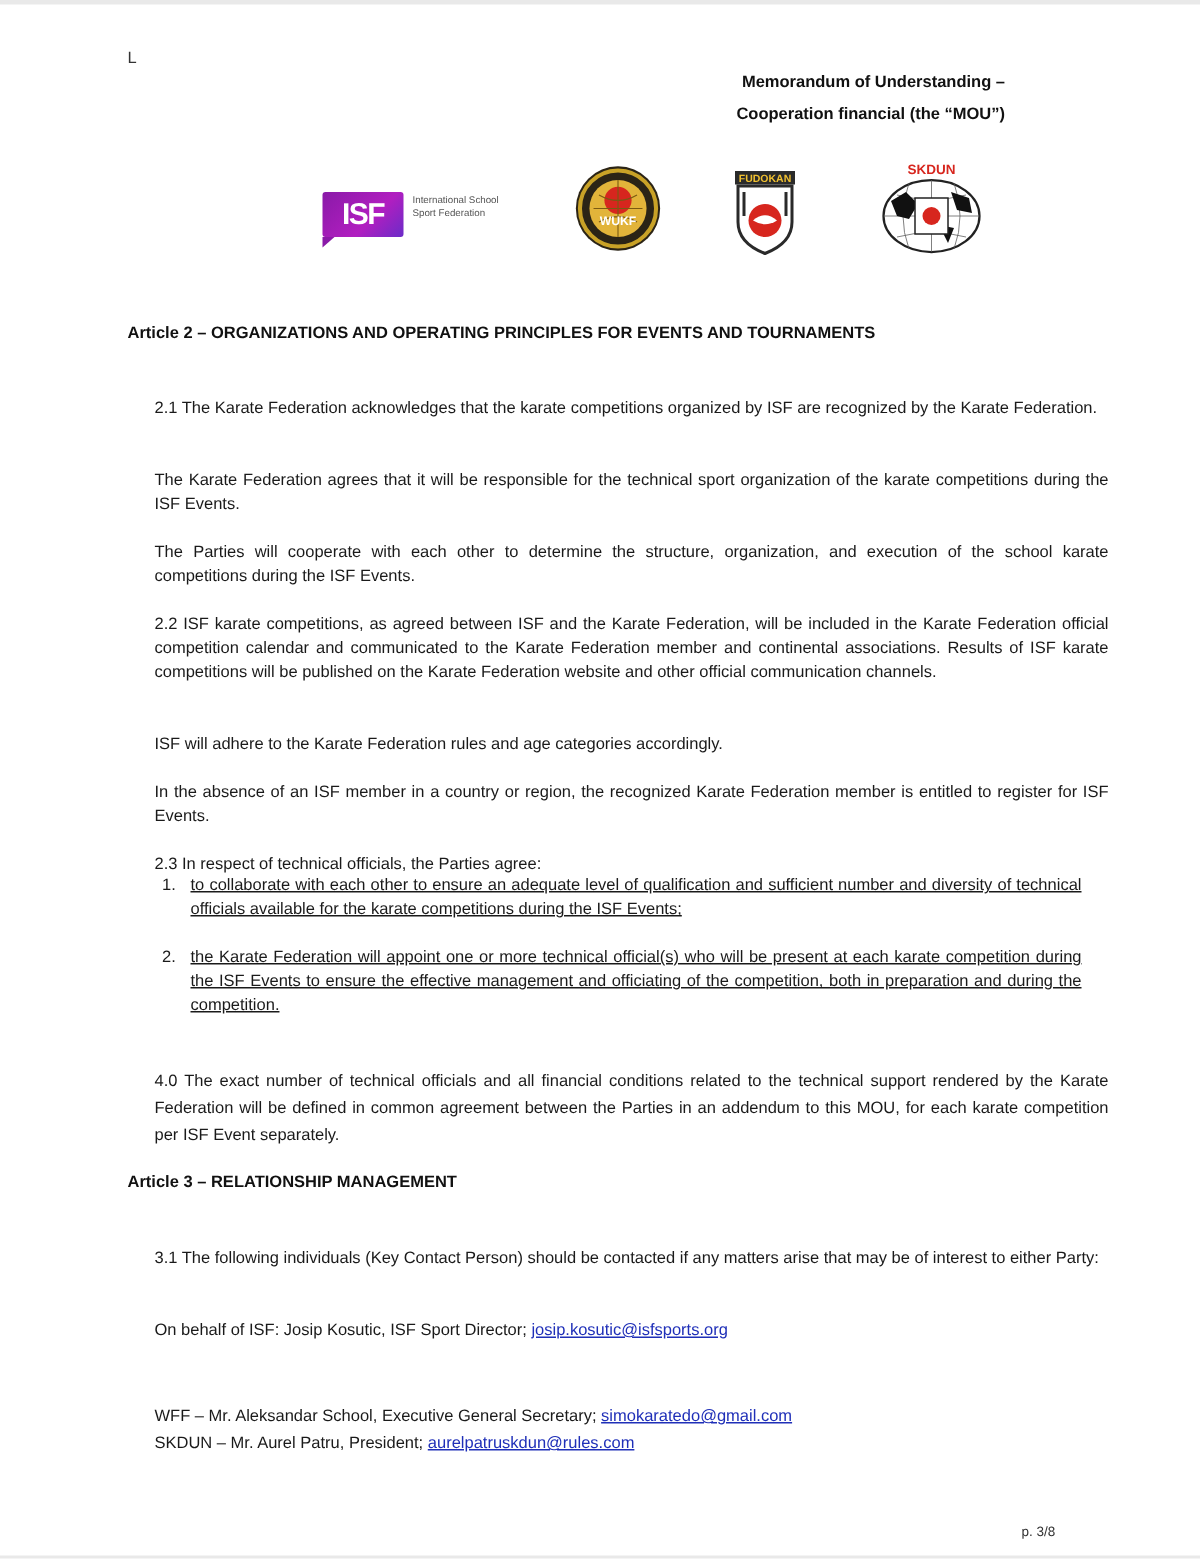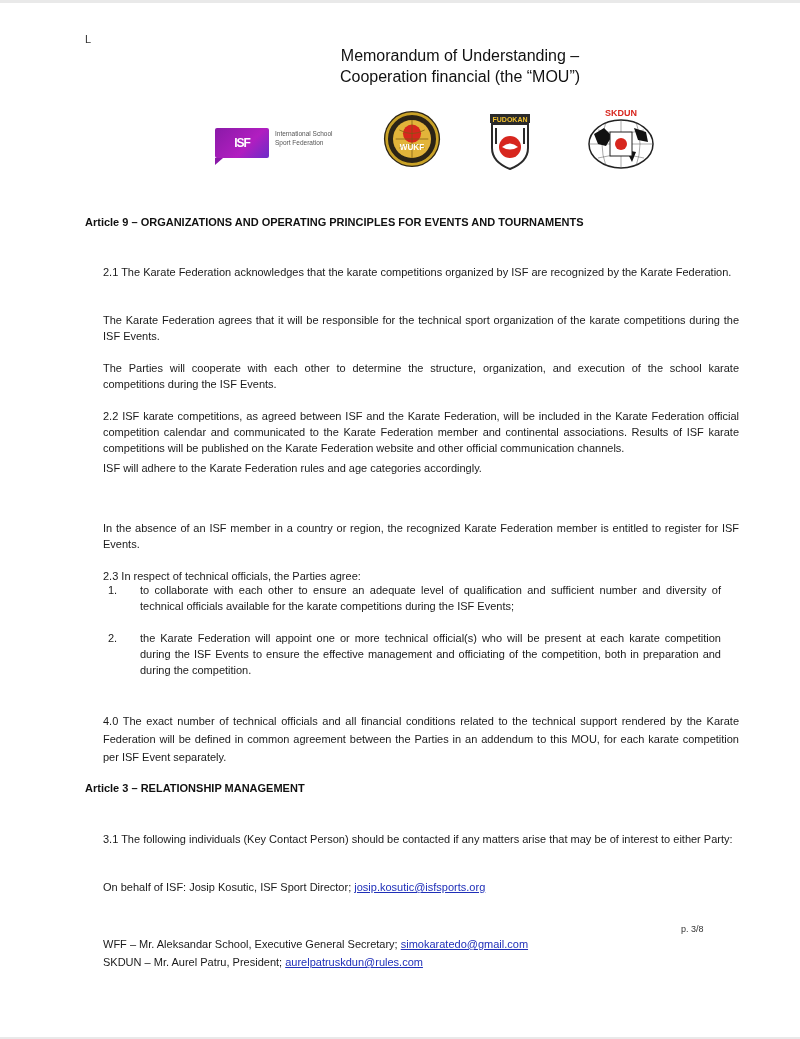--- a/index.html
+++ b/index.html
@@ -6,49 +6,49 @@
   body {
     width: 800px; height: 1039px; background: #ffffff;
     font-family: "Liberation Sans", "DejaVu Sans", sans-serif;
     color: #1a1a1a; position: relative; overflow: hidden;
   }
   .topbar { position: absolute; top: 0; left: 0; width: 800px; height: 3px; background: #e9e9e9; }
   .bottombar { position: absolute; bottom: 0; left: 0; width: 800px; height: 2px; background: #e9e9e9; }
   .corner-mark { position: absolute; left: 85px; top: 33px; font-size: 11px; color: #333; }
   .title {
     position: absolute; left: 250px; width: 420px; top: 45px;
-    text-align: center; font-weight: normal; font-size: 16px; line-height: 21px; color: #111;
+    text-align: right; font-weight: bold; font-size: 11px; line-height: 21px; color: #111;
   }
   .logos { position: absolute; top: 108px; left: 210px; width: 460px; height: 70px; }
   .logo { position: absolute; }
   .isf { left: 5px; top: 18px; width: 130px; height: 40px; }
   .isf-badge {
     position: absolute; left: 0; top: 2px; width: 54px; height: 30px;
     background: linear-gradient(135deg, #8a1aa8, #b11ec0 60%, #6b2cc8);
-    color: #fff; font-weight: bold; font-size: 12px; line-height: 30px; text-align: center;
+    color: #fff; font-weight: bold; font-size: 20px; line-height: 30px; text-align: center;
     letter-spacing: -1px; border-radius: 2px;
   }
   .isf-badge:after {
     content: ""; position: absolute; left: 0; bottom: -7px;
     border-left: 8px solid #8a1aa8; border-bottom: 7px solid transparent;
   }
   .isf-text { position: absolute; left: 60px; top: 4px; font-size: 6.5px; line-height: 8.5px; color: #555; width: 80px; }
   .wukf { left: 170px; top: 2px; width: 64px; height: 58px; }
   .fudokan { left: 278px; top: 6px; width: 44px; height: 56px; }
   .skdun { left: 376px; top: -2px; width: 70px; height: 64px; }
   .article-heading { position: absolute; left: 85px; font-weight: bold; font-size: 11px; color: #111; }
   .para {
     position: absolute; left: 85px; width: 636px; font-size: 11px; line-height: 16px;
     color: #1a1a1a; text-align: justify; margin: 18px;
   }
   .list-item { position: absolute; left: 108px; width: 613px; font-size: 11px; line-height: 16px; text-align: justify; }
   .list-num { position: absolute; left: 0; top: 0; }
-  .list-text { display: block; margin-left: 32px; }
+  .list-text { display: block; margin-left: 19px; text-decoration: underline; }
   a.email { color: #1f2fb8; text-decoration: underline; }
-  .footer-page { position: absolute; left: 681px; top: 924px; font-size: 9px; color: #333; }
+  .footer-page { position: absolute; left: 681px; top: 1016px; font-size: 9px; color: #333; }
 </style>
 </head>
 <body>
 
 <div class="topbar"></div>
 
 <div class="corner-mark">L</div>
 
 <div class="title">
   <div>Memorandum of Understanding –</div>
@@ -85,27 +85,27 @@
   <svg class="logo skdun" viewBox="0 0 70 64">
     <text x="35" y="10" font-size="9" font-weight="bold" text-anchor="middle" fill="#d7261e" font-family="Liberation Sans, sans-serif">SKDUN</text>
     <ellipse cx="35" cy="38" rx="32" ry="24" fill="#fff" stroke="#222" stroke-width="1.5"></ellipse>
     <path d="M3 38 H67 M35 14 V62 M12 24 Q35 30 58 24 M12 52 Q35 46 58 52 M20 16 Q12 38 20 60 M50 16 Q58 38 50 60" stroke="#555" stroke-width="0.5" fill="none"></path>
     <path d="M8 28 L18 22 L26 30 L20 40 L12 38 Z M48 22 L60 26 L62 36 L52 34 Z M40 44 L50 46 L46 56 Z" fill="#111"></path>
     <rect x="24" y="26" width="22" height="24" fill="#fff" stroke="#222" stroke-width="1"></rect>
     <circle cx="35" cy="38" r="6" fill="#d7261e"></circle>
   </svg>
 </div>
 
-<div class="article-heading" style="top:216px;">Article 9 – ORGANIZATIONS AND OPERATING PRINCIPLES FOR EVENTS AND TOURNAMENTS</div>
+<div class="article-heading" style="top:216px;">Article 2 – ORGANIZATIONS AND OPERATING PRINCIPLES FOR EVENTS AND TOURNAMENTS</div>
 
 <p class="para" style="top:246px;">2.1 The Karate Federation acknowledges that the karate competitions organized by ISF are recognized by the Karate Federation.</p>
 <p class="para" style="top:294px;">The Karate Federation agrees that it will be responsible for the technical sport organization of the karate competitions during the ISF Events.</p>
 <p class="para" style="top:342px;">The Parties will cooperate with each other to determine the structure, organization, and execution of the school karate competitions during the ISF Events.</p>
 <p class="para" style="top:390px;">2.2 ISF karate competitions, as agreed between ISF and the Karate Federation, will be included in the Karate Federation official competition calendar and communicated to the Karate Federation member and continental associations. Results of ISF karate competitions will be published on the Karate Federation website and other official communication channels.</p>
-<p class="para" style="top:442px;">ISF will adhere to the Karate Federation rules and age categories accordingly.</p>
+<p class="para" style="top:470px;">ISF will adhere to the Karate Federation rules and age categories accordingly.</p>
 <p class="para" style="top:502px;">In the absence of an ISF member in a country or region, the recognized Karate Federation member is entitled to register for ISF Events.</p>
 <p class="para" style="top:550px;">2.3  In respect of technical officials, the Parties agree:</p>
 
 <div class="list-item" style="top:582px;">
   <span class="list-num">1.</span>
   <span class="list-text">to collaborate with each other to ensure an adequate level of qualification and sufficient number and diversity of technical officials available for the karate competitions during the ISF Events;</span>
 </div>
 <div class="list-item" style="top:630px;">
   <span class="list-num">2.</span>
   <span class="list-text">the Karate Federation will appoint one or more technical official(s) who will be present at each karate competition during the ISF Events to ensure the effective management and officiating of the competition, both in preparation and during the competition.</span>

